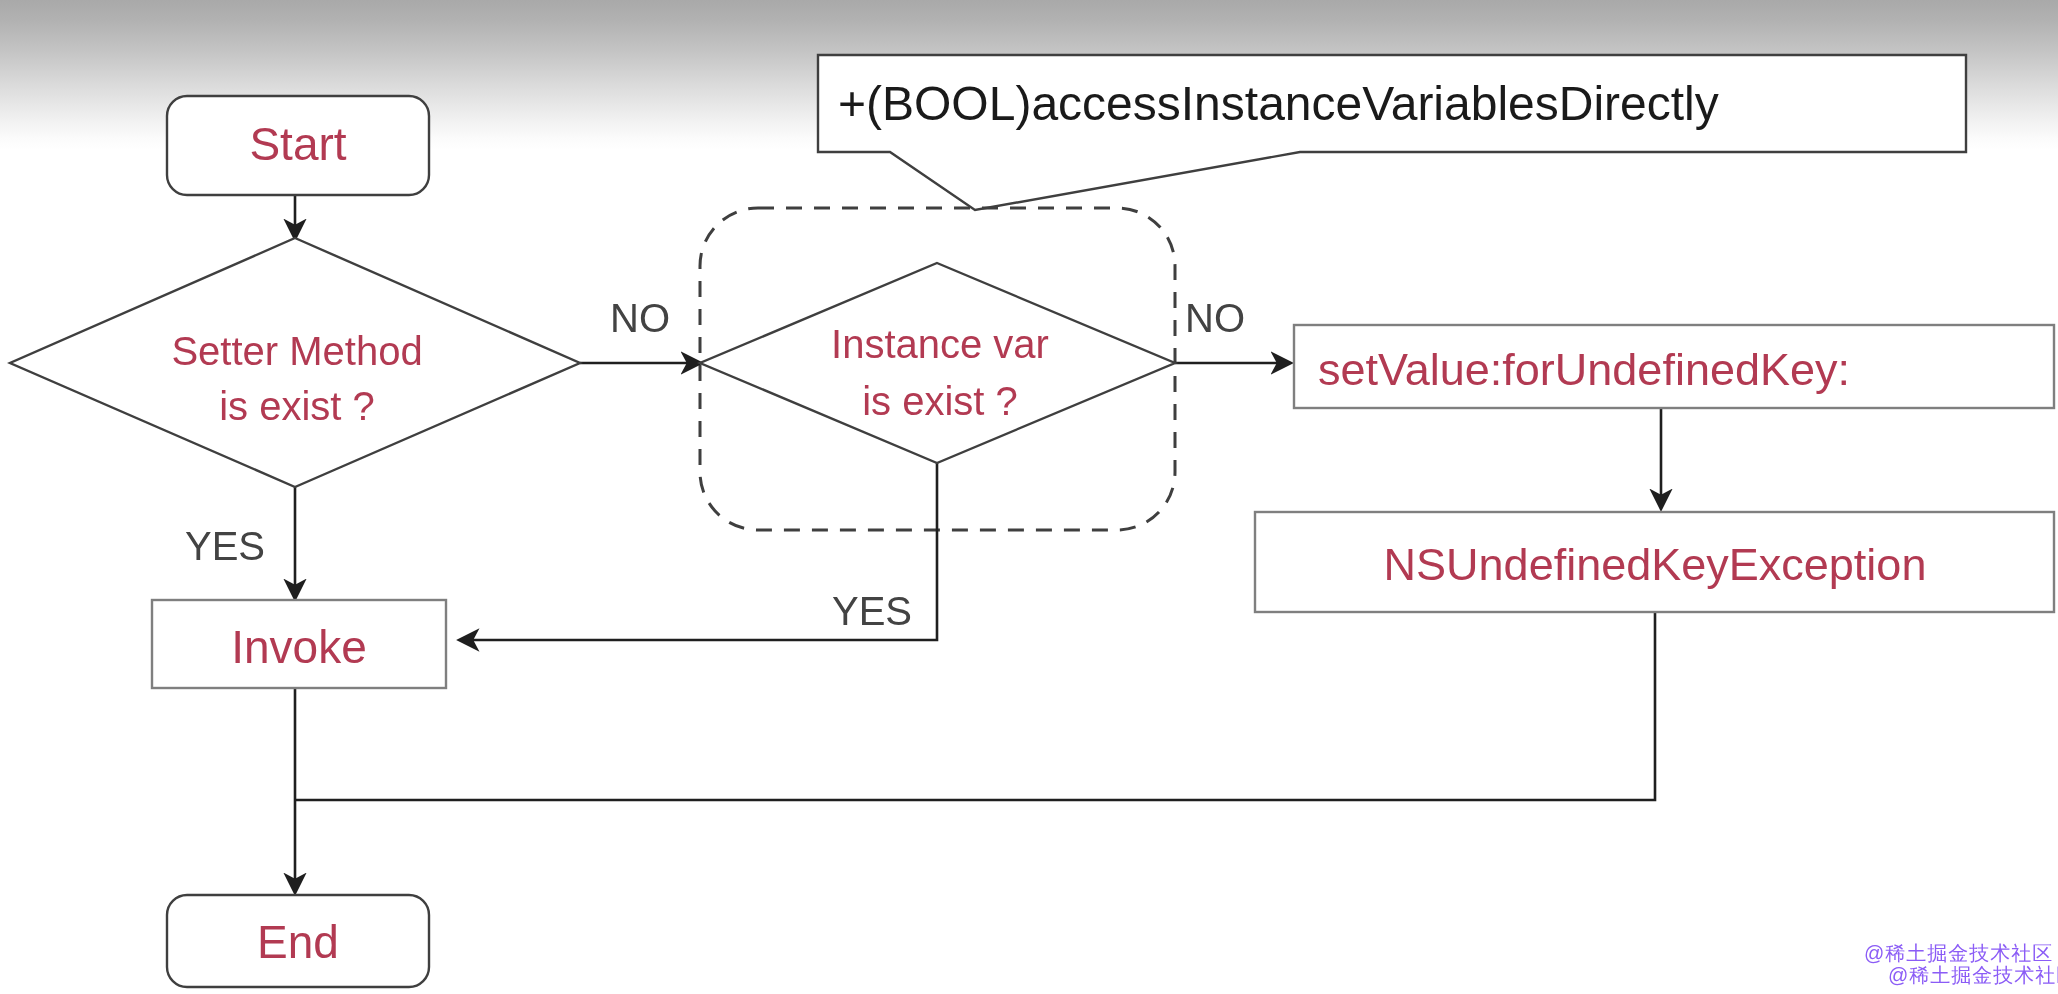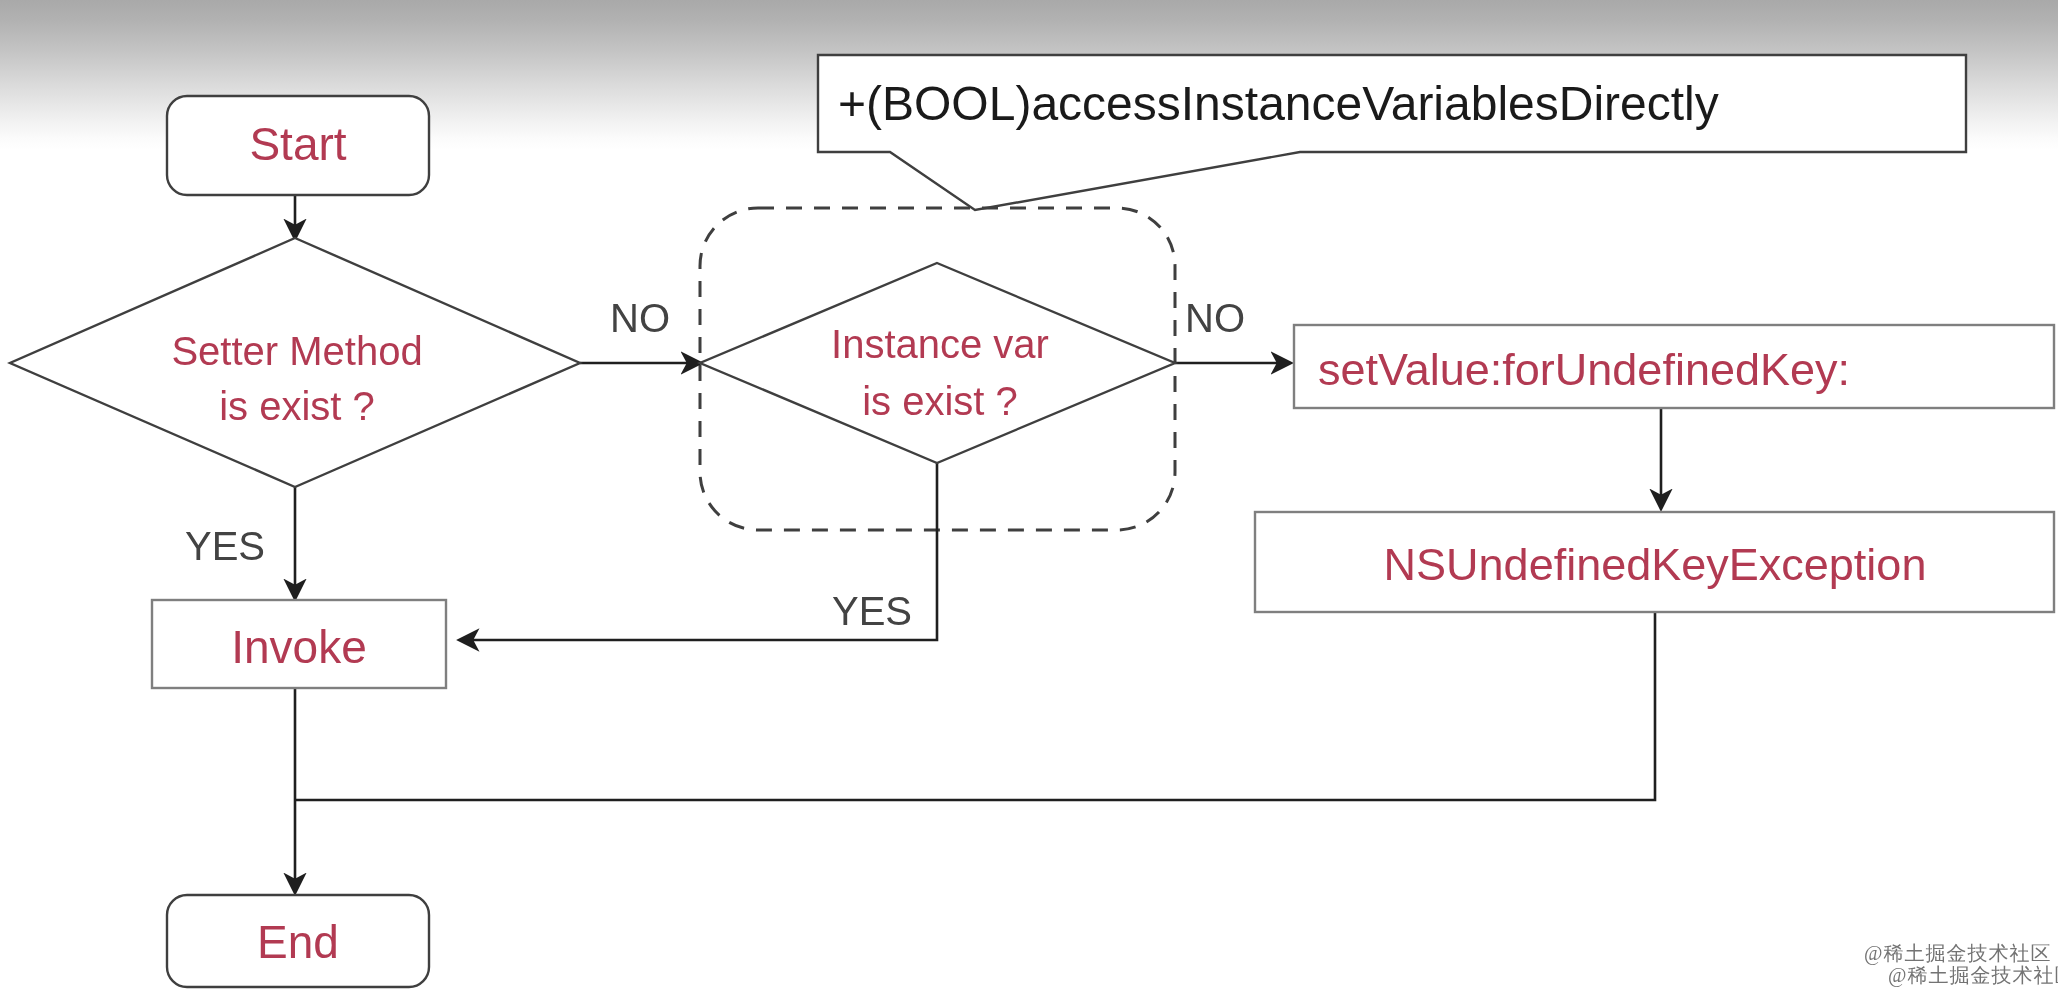--- a/index.html
+++ b/index.html
@@ -71,22 +71,22 @@
   .conn {
     stroke: #1f1f1f;
     stroke-width: 2.6;
     fill: none;
   }
   .arrow-head {
     fill: #1f1f1f;
   }
   .watermark {
     position: absolute;
-    font-family: Liberation Serif, serif;
-    color: #737373;
+    font-family: Liberation Sans, sans-serif;
+    color: #8b5cf6;
     font-size: 20px;
     letter-spacing: 1px;
     white-space: nowrap;
     pointer-events: none;
   }
   #watermark-1 { left: 1864px; top: 940px; }
   #watermark-2 { left: 1888px; top: 962px; }
 </style>
 </head>
 <body>

